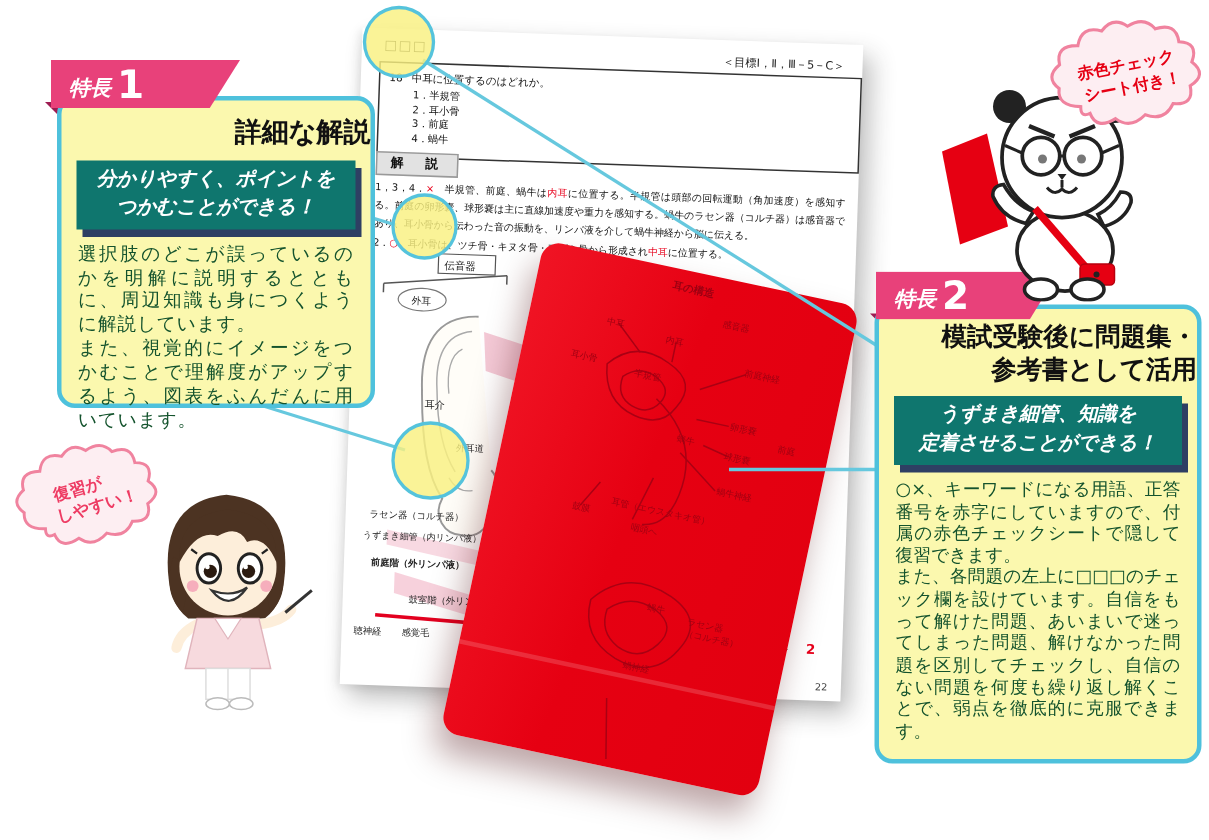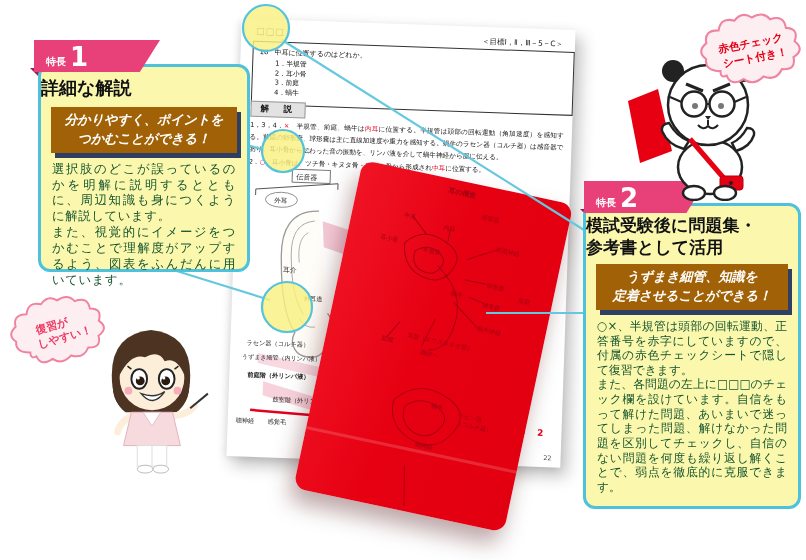--- a/index.html
+++ b/index.html
@@ -37,26 +37,26 @@
          background:rgba(255,255,255,.16);}
   .slab{position:absolute;color:#9c0012;white-space:pre-line;line-height:1.25;}
   .slab.b{font-weight:bold;}
 
   
   #overlay{left:0;top:0;z-index:3;pointer-events:none;}
 
   
   .badge{height:30px;background:#e8417a;color:#fff;display:flex;align-items:flex-end;
          padding:0 18px 2px 12px;clip-path:polygon(0 0,100% 0,84% 100%,0 100%);z-index:6;}
-  .badge .t{font-size:10px;font-weight:bold;line-height:1.6;}
+  .badge .t{font-size:14px;font-weight:bold;line-height:1.6;font-style:italic;}
   .badge .n{font-size:26px;font-weight:bold;line-height:1;margin-left:4px;}
   .fold{width:0;height:0;border-top:9px solid #9e1c52;border-left:9px solid transparent;z-index:5;}
   .ybox{background:#fbf8ae;border:3px solid #4ec1dc;border-radius:12px;z-index:5;}
-  .ytitle{text-align:left;font-weight:bold;color:#111;}
-  .cyanbox{background:#a16207;color:#fff;font-weight:bold;font-style:italic;text-align:center;
+  .ytitle{text-align:right;font-weight:bold;color:#111;}
+  .cyanbox{background:#0f766e;color:#fff;font-weight:bold;font-style:italic;text-align:center;
            font-size:13px;line-height:1.45;padding:4px 2px;box-shadow:4px 5px 0 #2e3f63;}
   .fbody{color:#14532d;text-align:justify;}
 
   #feat1-badge{left:34px;top:40px;width:96px;}
   #feat1-fold{left:30px;top:68px;}
   #feat1-box{left:38px;top:64px;width:206px;height:202px;}
   #feat1-title{margin-top:9px;font-size:18px;}
   #feat1-cyan{margin:7px auto 0;width:182px;}
   #feat1-body{margin:8px auto 0;width:184px;font-size:12.4px;line-height:1.28;letter-spacing:0.6px;}
 
@@ -199,21 +199,21 @@
 <div id="feat2-fold" class="abs fold"></div>
 <div id="feat2-badge" class="abs badge">
   <span class="t">特長</span>
   <span class="n">2</span>
 </div>
 <div id="feat2-box" class="abs ybox">
   <div id="feat2-title" class="ytitle pre">模試受験後に問題集・
 参考書として活用</div>
   <div id="feat2-cyan" class="cyanbox pre">うずまき細管、知識を
 定着させることができる！</div>
-  <div id="feat2-body" class="fbody pre">○×、半規管は頭部の回転運動、正答番号を赤字にしていますので、付属の赤色チェックシートで隠して復習できます。
+  <div id="feat2-body" class="fbody pre">○×、キーワードになる用語、正答番号を赤字にしていますので、付属の赤色チェックシートで隠して復習できます。
 また、各問題の左上に□□□のチェック欄を設けています。自信をもって解けた問題、あいまいで迷ってしまった問題、解けなかった問題を区別してチェックし、自信のない問題を何度も繰り返し解くことで、弱点を徹底的に克服できます。</div>
 </div>
 
 <svg id="sticker" class="abs" width="108" height="80" viewBox="0 0 130 96">
   <path d="M25,70 Q6,68 9,54 Q-2,44 11,35 Q9,19 27,21 Q31,5 47,11 Q57,0 68,9 Q82,2 90,13 Q107,9 108,25 Q124,27 117,42 Q129,53 114,61 Q116,77 99,74 Q91,88 76,81 Q63,92 52,82 Q36,90 32,76 Q24,79 25,70 Z" fill="#fdeef2" stroke="#f0839f" stroke-width="2.5"></path>
   <g transform="rotate(-6 65 48)" fill="#e60014" font-weight="bold" font-size="13" text-anchor="middle">
     <text x="65" y="44">赤色チェック</text>
     <text x="67" y="62">シート付き！</text>
   </g>
 </svg>

